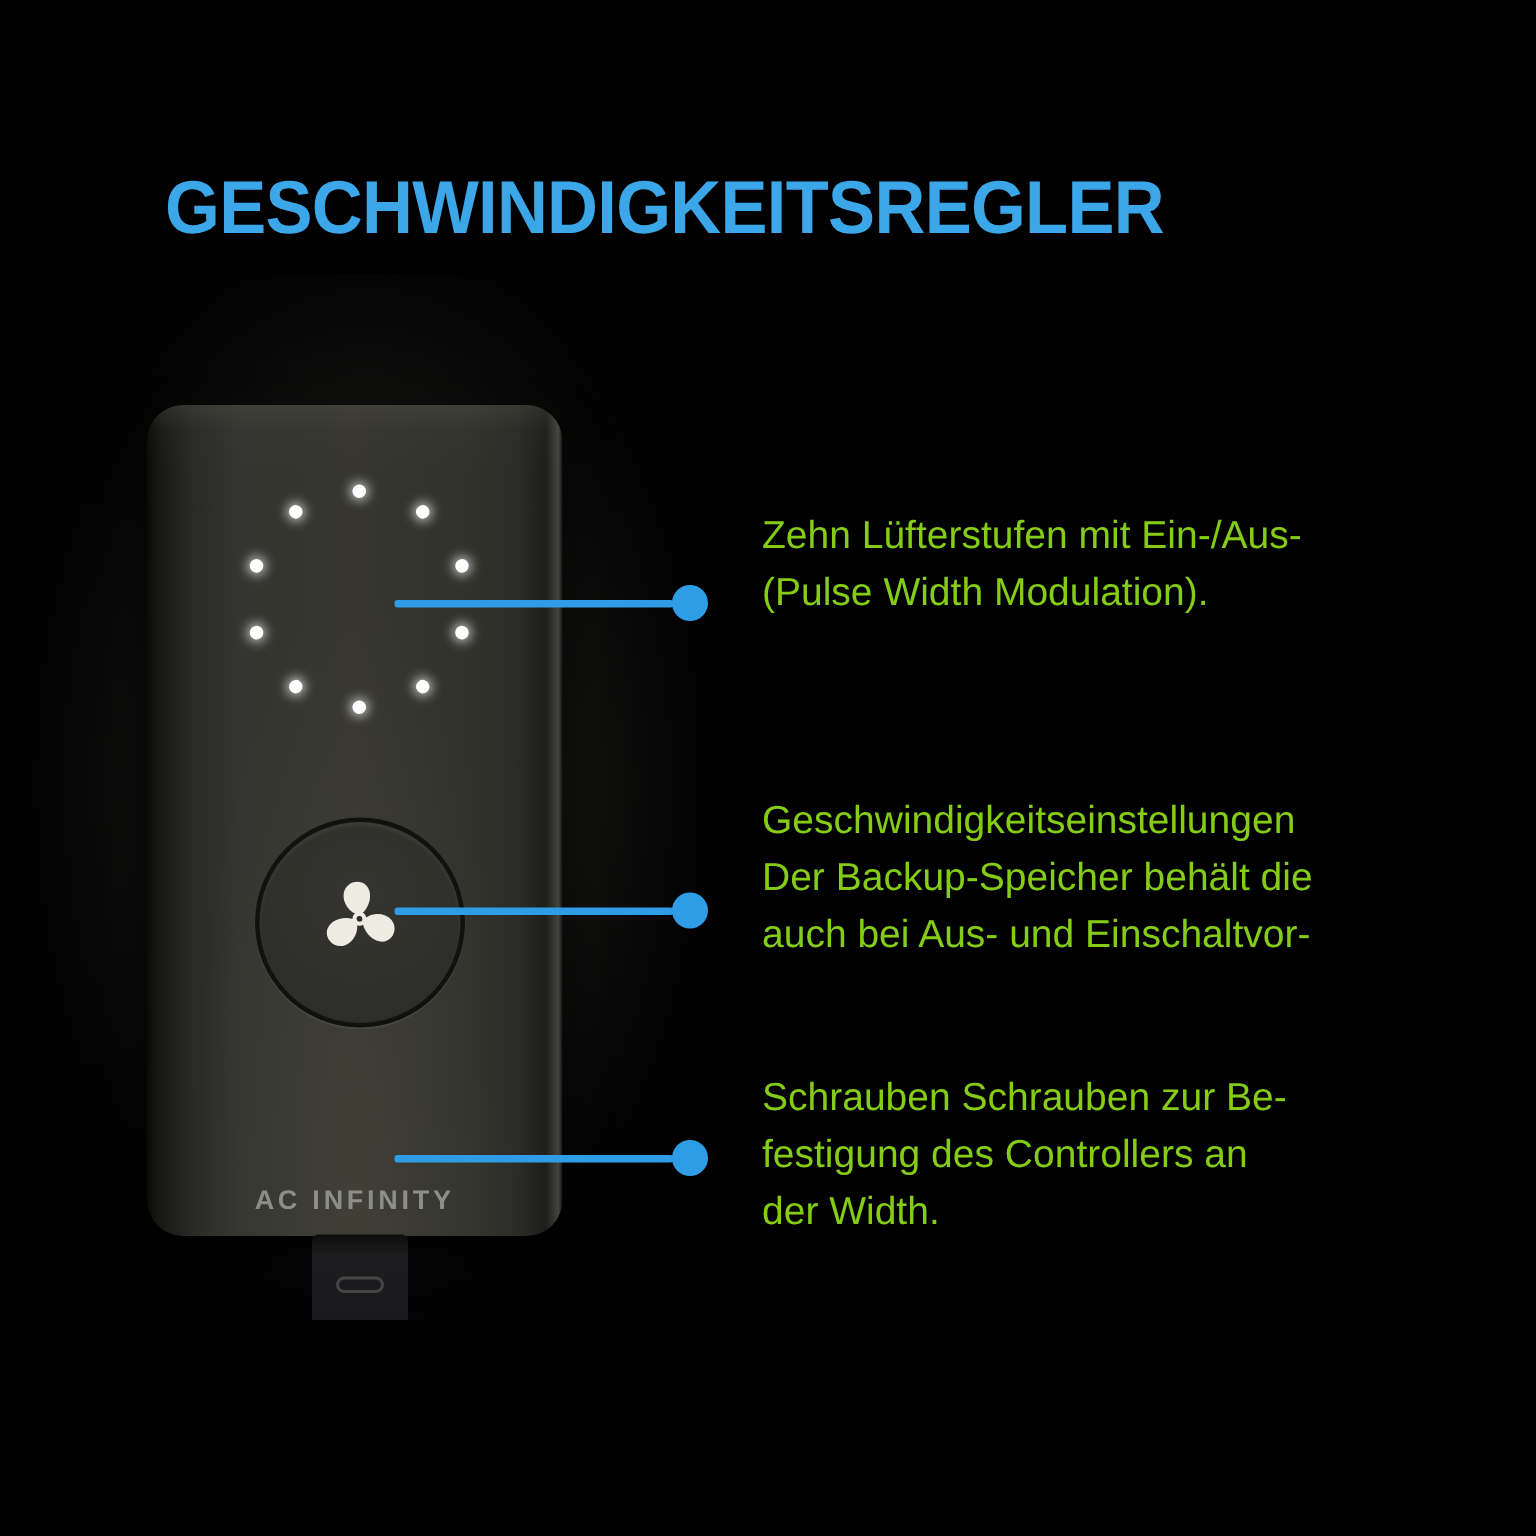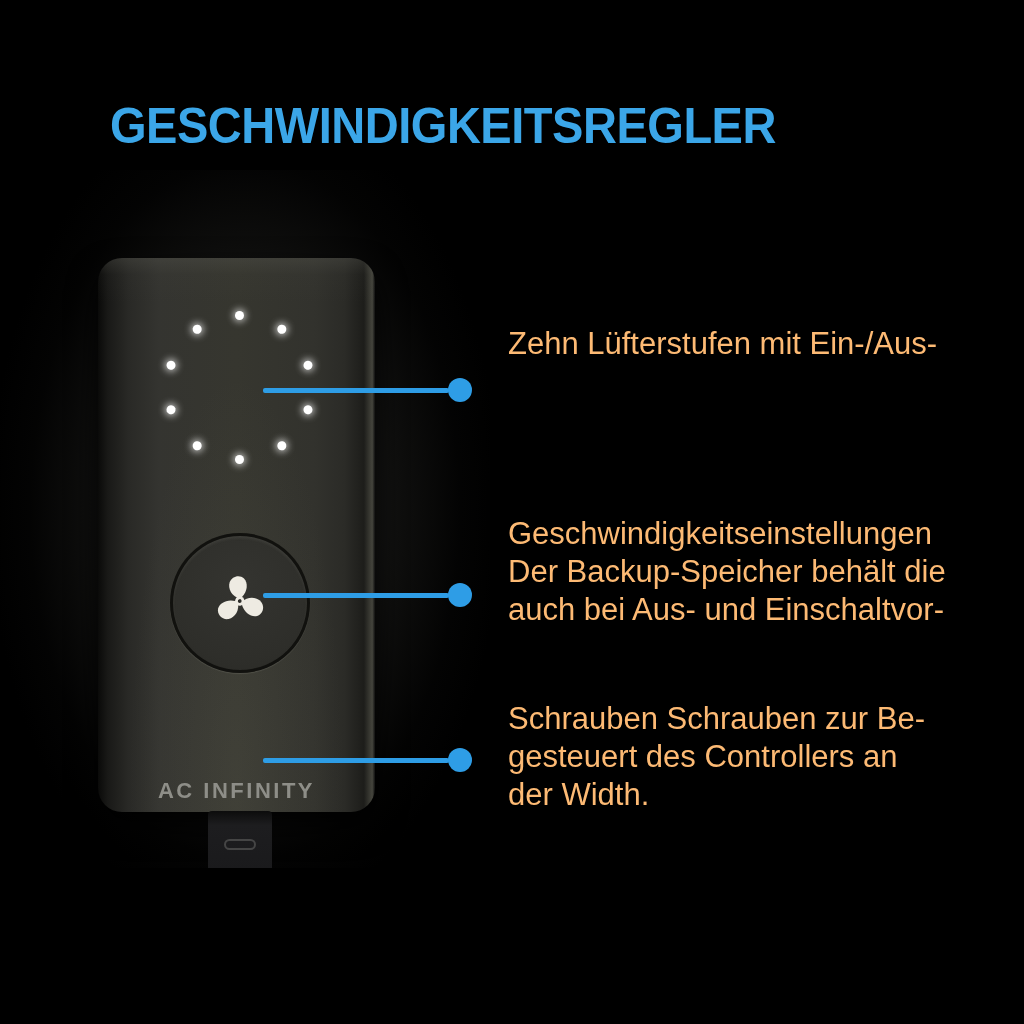--- a/index.html
+++ b/index.html
@@ -1,18 +1,18 @@
 <!DOCTYPE html>
 <html><head>
 <meta charset="utf-8">
 <style>
   html,body{margin:0;padding:0;background:#000;}
   .stage{
     position:relative;width:1024px;height:868px;background:#000;
-    overflow:hidden;font-family:"Liberation Sans", sans-serif;
+    overflow:hidden;font-family:"Liberation Sans", sans-serif;margin-top:12px;
   }
   
   .bg-glow{
     position:absolute;left:0px;top:170px;width:490px;height:740px;
     background:radial-gradient(ellipse at 50% 46%,
       rgba(130,130,122,0.36) 0%, rgba(90,90,84,0.20) 40%,
       rgba(40,40,37,0.08) 62%, rgba(0,0,0,0) 74%);
     pointer-events:none;
   }
   .bg-glow-bottom{
@@ -47,21 +47,21 @@
   .fan-button{
     position:absolute;left:72px;top:275px;width:140px;height:140px;border-radius:50%;
     background:radial-gradient(circle at 50% 35%, #343430 0%, #2e2e2a 70%, #292925 100%);
     border:3px solid rgba(10,10,8,0.8);
     box-shadow:0 1px 1px rgba(170,170,160,0.18), inset 0 2px 3px rgba(190,190,180,0.10);
     box-sizing:border-box;
   }
   .fan-icon{position:absolute;left:50%;top:50%;transform:translate(-50%,-50%) rotate(-8deg);}
   .brand{
     position:absolute;left:0;right:0;top:520px;text-align:center;
-    font-size:22px;font-weight:bold;letter-spacing:2.5px;color:#8e8e88;
+    font-size:18px;font-weight:bold;letter-spacing:2.5px;color:#8e8e88;
   }
   
   .usb-plug{
     position:absolute;left:208px;top:811px;width:64px;height:80px;
     background:linear-gradient(180deg,#0c0c0c 0%, #1d1d1f 18%, #1a1a1c 75%, #101011 100%);
     border-radius:4px 4px 10px 10px;
   }
   .usb-pill{
     position:absolute;left:50%;top:28px;transform:translateX(-50%);
     width:32px;height:11px;border-radius:6px;
@@ -86,21 +86,21 @@
   .callout-line{
     position:absolute;left:263px;width:186px;height:5px;border-radius:2px;
     background:#2e9de6;
   }
   .callout-dot{
     position:absolute;left:448px;width:24px;height:24px;border-radius:50%;
     background:#2e9de6;
   }
   .callout-text{
     position:absolute;left:508px;width:450px;
-    color:#fdba74;font-size:31px;line-height:38px;font-weight:normal;
+    color:#84cc16;font-size:26px;line-height:38px;font-weight:normal;
   }
   .callout-text span{display:block;}
 </style>
 </head>
 <body>
 
 <div class="stage">
 
   <div class="bg-glow"></div>
   <div class="bg-glow-bottom"></div>
@@ -144,31 +144,32 @@
   </div>
   <div class="strain-relief"></div>
   <div class="cable">
     <div class="cable-highlight"></div>
   </div>
 
   <div class="callout-line" style="top:388px"></div>
   <div class="callout-dot" style="top:378px"></div>
   <div class="callout-text" style="top:325px">
     <span>Zehn Lüfterstufen mit Ein-/Aus-</span>
+    <span>(Pulse Width Modulation).</span>
   </div>
 
   <div class="callout-line" style="top:593px"></div>
   <div class="callout-dot" style="top:583px"></div>
   <div class="callout-text" style="top:515px">
     <span>Geschwindigkeitseinstellungen</span>
     <span>Der Backup-Speicher behält die</span>
     <span>auch bei Aus- und Einschaltvor-</span>
   </div>
 
   <div class="callout-line" style="top:758px"></div>
   <div class="callout-dot" style="top:748px"></div>
   <div class="callout-text" style="top:700px">
     <span>Schrauben Schrauben zur Be-</span>
-    <span>gesteuert des Controllers an</span>
+    <span>festigung des Controllers an</span>
     <span>der Width.</span>
   </div>
 
 </div>
 
 </body></html>

